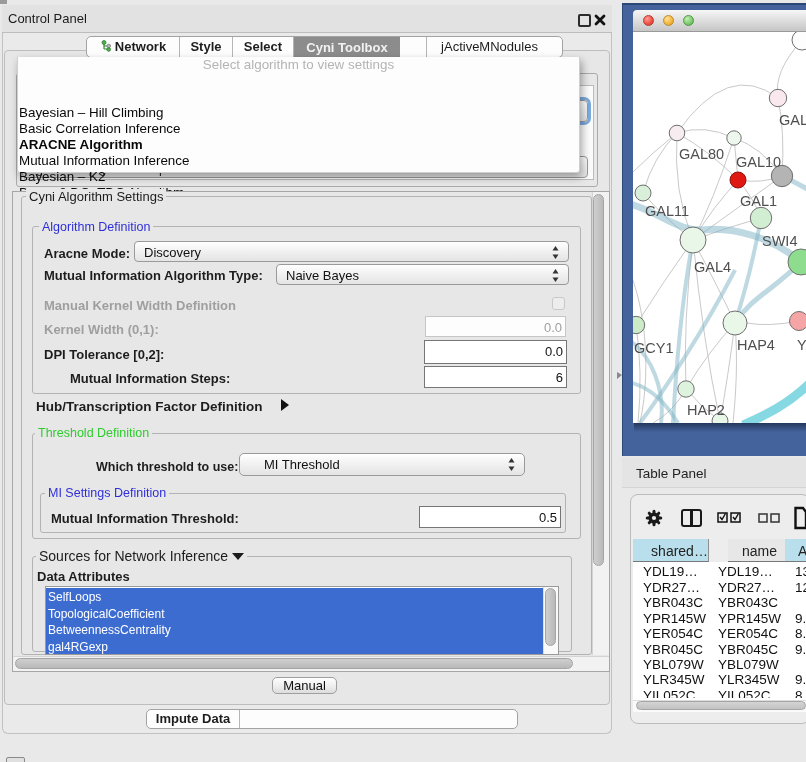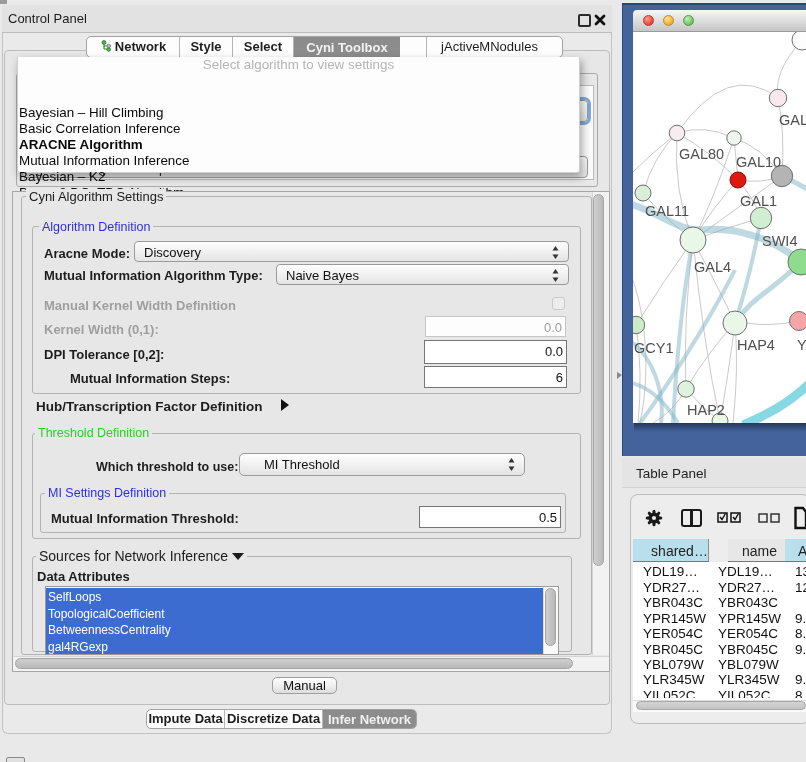--- a/index.html
+++ b/index.html
@@ -137,21 +137,21 @@
   <div class="lbl" style="left:37px;top:569px;font-size:13px;">Data Attributes</div>
 
   <div class="abs" style="left:45px;top:586px;width:514px;height:69px;background:#fff;border:1px solid #9a9a9a;box-sizing:border-box;"></div>
   <div class="abs" style="left:46px;top:588px;width:497px;height:66px;background:#3d6cd0;"></div>
   <div class="abs" style="left:48px;top:589px;font-size:12px;color:#fff;line-height:16.7px;">SelfLoops<br>TopologicalCoefficient<br>BetweennessCentrality<br>gal4RGexp</div>
   <div class="abs" style="left:543px;top:587px;width:15px;height:67px;background:#fafafa;border-left:1px solid #ddd;box-sizing:border-box;"></div>
   <div class="thumbv" style="left:545px;top:588px;width:11px;height:58px;"></div>
 
   <div class="abs" style="left:272px;top:677px;width:65px;height:17px;background:linear-gradient(#ffffff,#ececec 60%,#dcdcdc);border:1px solid #9f9f9f;border-radius:5px;box-sizing:border-box;text-align:center;font-size:13px;color:#111;line-height:15px;">Manual</div>
 
-  <div class="abs" style="left:146px;top:709px;height:20px;width:271px;background:#fdfdfd;border:1px solid #a3a3a3;border-radius:5px;box-sizing:border-box;overflow:hidden;display:flex;">
+  <div class="abs" style="left:146px;top:709px;height:20px;width:372px;background:#fdfdfd;border:1px solid #a3a3a3;border-radius:5px;box-sizing:border-box;overflow:hidden;display:flex;flex-direction:column;">
     <div style="width:93px;border-right:1px solid #b5b5b5;text-align:center;line-height:18px;font-size:13px;font-weight:bold;color:#1d1d1d;box-sizing:border-box;">Impute Data</div>
     <div style="width:116px;border-right:1px solid #b5b5b5;text-align:center;line-height:18px;font-size:13px;font-weight:bold;color:#1d1d1d;box-sizing:border-box;">Discretize Data</div>
     <div style="width:111px;text-align:center;line-height:19px;font-size:13px;font-weight:bold;color:#f0f0f0;background:#8c8c8c;box-sizing:border-box;">Infer Network</div>
   </div>
 
   <div class="abs" style="left:6px;top:757px;width:17px;height:10px;background:#e0e0e0;border:1px solid #8a8a8a;border-radius:2px;"></div>
 
   <div class="abs" style="left:617px;top:372px;width:0;height:0;border-left:5px solid #8a8a8a;border-top:3px solid transparent;border-bottom:4px solid transparent;"></div>
 
   <div class="abs" style="left:622px;top:3px;width:184px;height:451px;background:#44639c;border-top:2px solid #2b4775;border-left:1px solid #2b4775;"></div>

